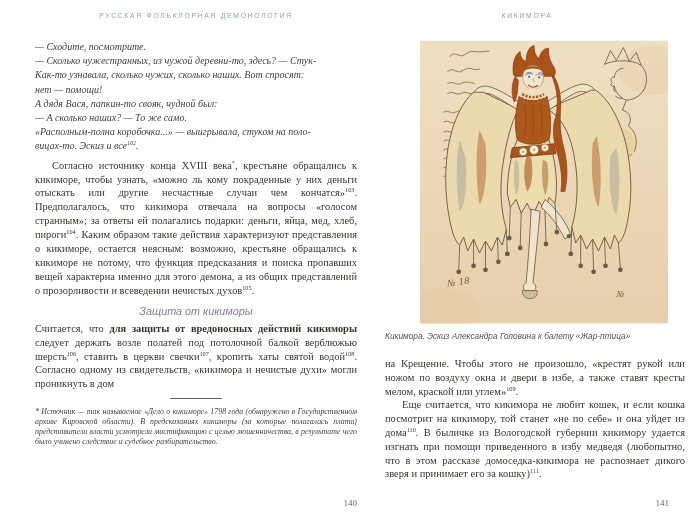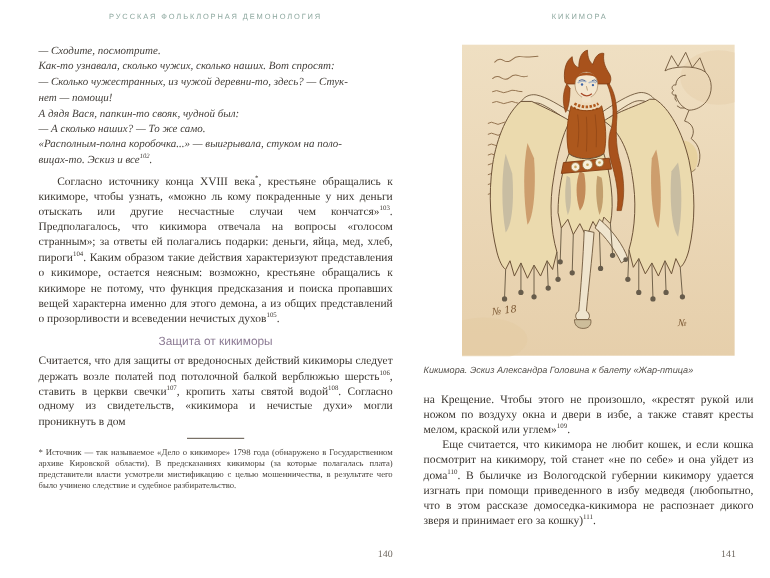--- a/index.html
+++ b/index.html
@@ -11,26 +11,26 @@
            text-transform:uppercase;}
   .rh-left{left:35px;width:322px;}
   .rh-right{left:385px;width:284px;}
 
   .leftcol{position:absolute;left:35px;top:40px;width:322px;}
   .dialogue{font-style:italic;font-size:10px;line-height:14.2px;color:#45413c;}
   .para{font-size:10.4px;line-height:13.9px;text-align:justify;color:#3b3630;}
   .p-indent{text-indent:17px;}
   .para1{margin-top:5px;}
   .sect-head{margin-top:7px;margin-bottom:5px;text-align:center;
-             font-family:"Liberation Sans",sans-serif;font-size:10.8px;color:#8c7b94;}
+             font-family:"Liberation Sans",sans-serif;font-size:10.8px;color:#8c7b94;font-style:italic;}
   .fn-rule{margin-top:7px;width:52px;border:none;border-top:1px solid #6b6257;}
-  .footnote{margin-top:4px;font-size:7.9px;line-height:9.8px;text-align:justify;color:#46413b;}
+  .footnote{margin-top:4px;font-size:7.9px;line-height:9.8px;text-align:justify;color:#46413b;font-style:italic;}
 
   sup{font-size:0.6em;line-height:0;vertical-align:super;letter-spacing:0;}
-  .b{font-weight:normal;}
+  .b{font-weight:bold;}
 
   .pagenum{position:absolute;top:498px;font-size:9px;color:#6e675f;text-align:right;}
   .pn-left{left:35px;width:322px;}
   .pn-right{left:385px;width:284px;}
 
   .illustration{position:absolute;left:420px;top:40px;width:248px;height:284px;}
   .illustration svg{display:block;width:100%;height:100%;}
   .caption{position:absolute;left:385px;top:331px;width:300px;text-align:left;
            font-style:italic;font-size:8.3px;color:#56524c;
            font-family:"Liberation Sans",sans-serif;}
@@ -42,22 +42,22 @@
 <body>
 
 <div class="book">
 
   <div class="runhead rh-left">РУССКАЯ ФОЛЬКЛОРНАЯ ДЕМОНОЛОГИЯ</div>
   <div class="runhead rh-right">КИКИМОРА</div>
 
   <div class="leftcol">
     <div class="dialogue">
         <div class="dline"><span>— Сходите, посмотрите.</span></div>
+        <div class="dline"><span>— Сколько чужестранных, из чужой деревни-то, здесь? — Стук-</span></div>
         <div class="dline"><span>Как-то узнавала, сколько чужих, сколько наших. Вот спросят:</span></div>
-        <div class="dline"><span>— Сколько чужестранных, из чужой деревни-то, здесь? — Стук-</span></div>
         <div class="dline"><span>нет — помощи!</span></div>
         <div class="dline"><span>А дядя Вася, папкин-то свояк, чудной был:</span></div>
         <div class="dline"><span>— А сколько наших? — То же само.</span></div>
         <div class="dline"><span>«Располным-полна коробочка...» — выигрывала, стуком на поло-</span></div>
         <div class="dline"><span>вицах-то. Эскиз и все</span><sup>102</sup><span>.</span></div>
       </div>
     <div class="para p-indent para1"><span>Согласно источнику конца XVIII века</span><sup>*</sup><span>, крестьяне обращались к кикиморе, чтобы узнать, «можно ль кому покраденные у них деньги отыскать или другие несчастные случаи чем кончатся»</span><sup>103</sup><span>. Предполагалось, что кикимора отвечала на вопросы «голосом странным»; за ответы ей полагались подарки: деньги, яйца, мед, хлеб, пироги</span><sup>104</sup><span>. Каким образом такие действия характеризуют представления о кикиморе, остается неясным: возможно, крестьяне обращались к кикиморе не потому, что функция предсказания и поиска пропавших вещей характерна именно для этого демона, а из общих представлений о прозорливости и всеведении нечистых духов</span><sup>105</sup><span>.</span></div>
     <div class="sect-head">Защита от кикиморы</div>
     <div class="para"><span>Считается, что </span><span class="b">для защиты от вредоносных действий кикиморы</span><span> следует держать возле полатей под потолочной балкой верблюжью шерсть</span><sup>106</sup><span>, ставить в церкви свечки</span><sup>107</sup><span>, кропить хаты святой водой</span><sup>108</sup><span>. Согласно одному из свидетельств, «кикимора и нечистые духи» могли проникнуть в дом</span></div>
     <hr class="fn-rule">

